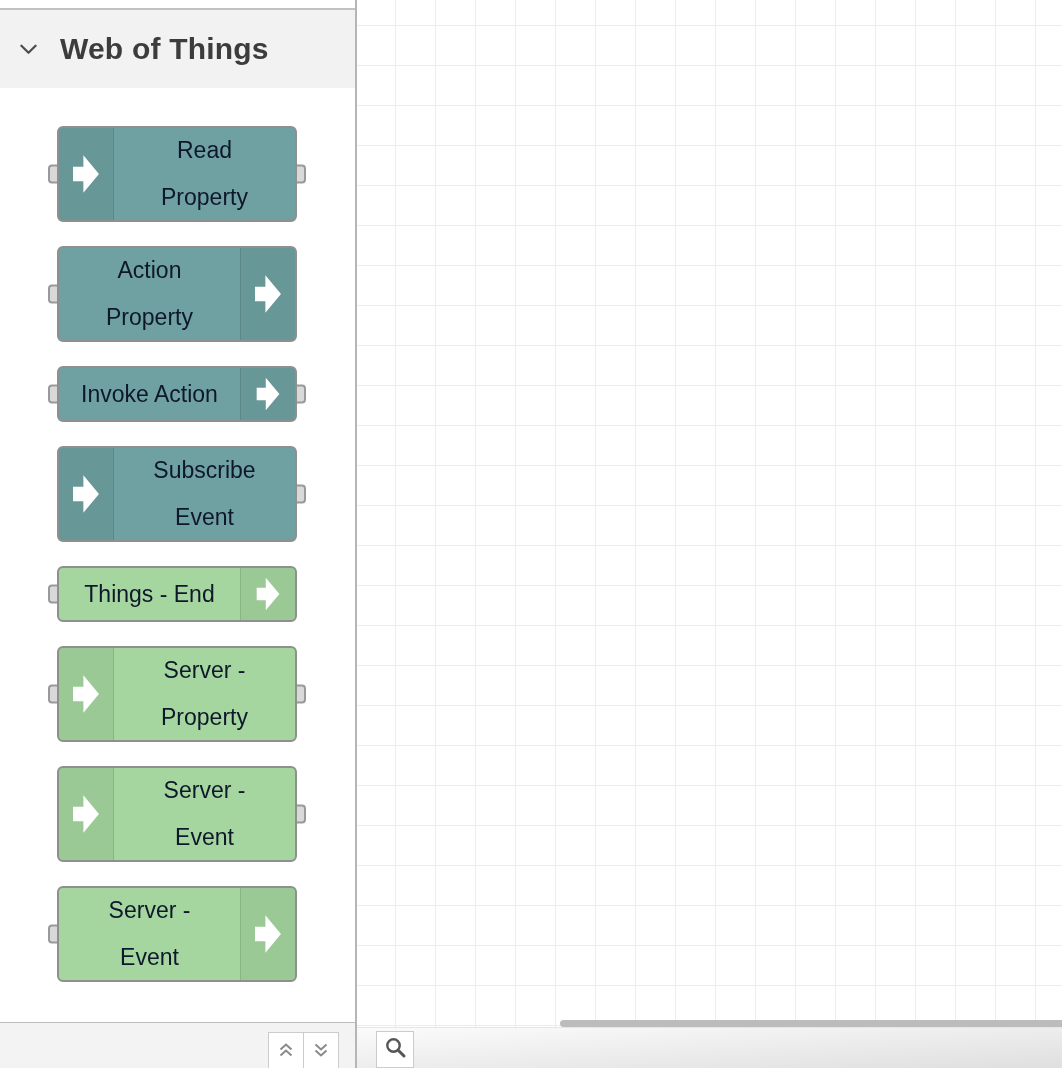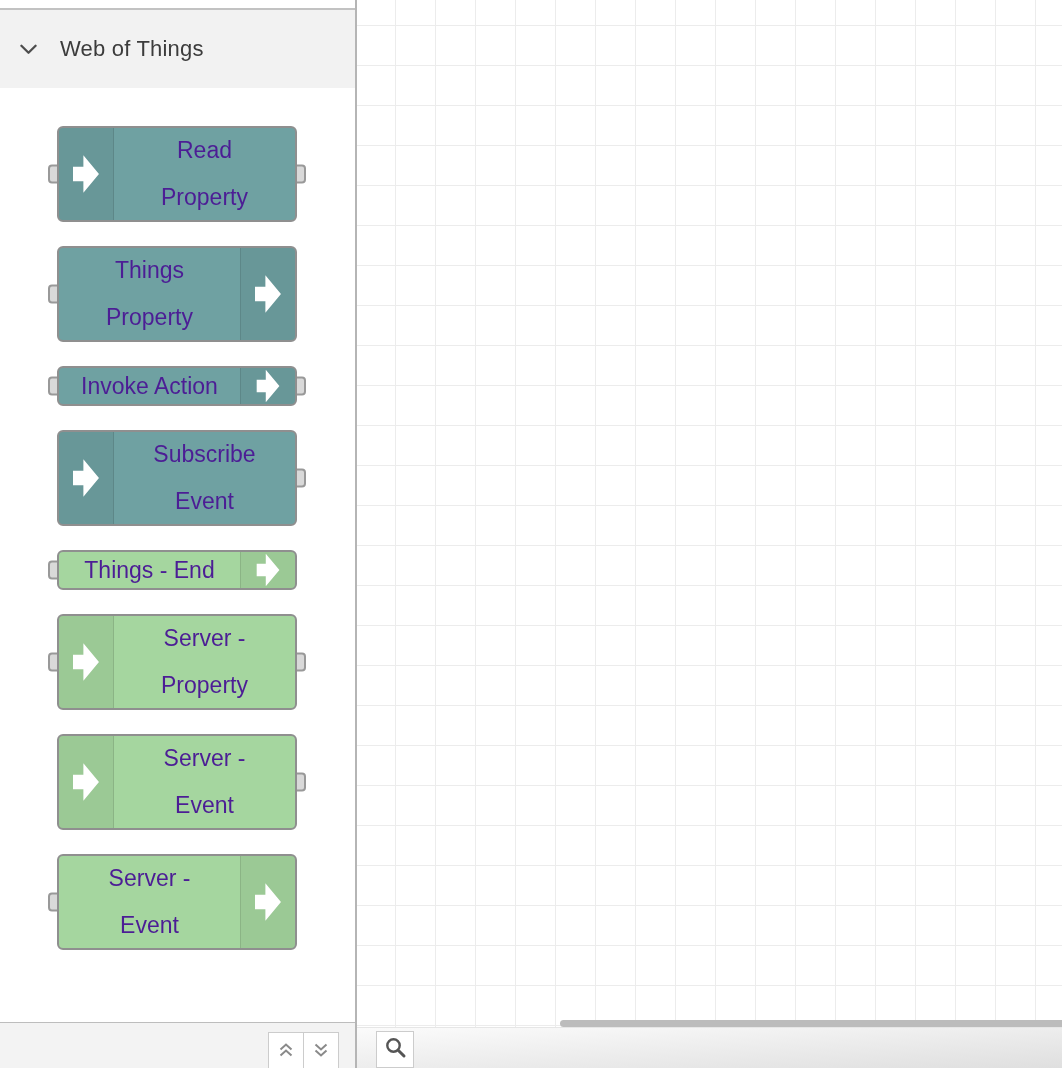--- a/index.html
+++ b/index.html
@@ -7,36 +7,36 @@
     font-family: "Liberation Sans", "DejaVu Sans", sans-serif; background: #fff; }
   #app { position: relative; width: 1062px; height: 1068px; background: #fff; }
 
   
   #palette { position: absolute; left: 0; top: 0; width: 355px; height: 1068px;
     background: #fff; overflow: hidden; }
   #palette-top-strip { height: 10px; background: #fff; border-bottom: 2px solid #c2c2c2; }
   #category-header { height: 78px; background: #f2f2f2; display: flex; align-items: center;
     cursor: pointer; }
   #category-chevron { margin-left: 20px; display: flex; align-items: center; }
-  #category-label { margin-left: 23px; font-size: 22px; font-weight: normal; color: #3c3c3c;
+  #category-label { margin-left: 23px; font-size: 30px; font-weight: bold; color: #3c3c3c;
     letter-spacing: 0.2px; }
   #palette-nodes { padding-top: 38px; }
 
   .node { position: relative; width: 240px; margin: 0 0 24px 57px; cursor: move; }
   .node.h2 { height: 96px; }
-  .node.h1 { height: 40px; padding-left: 41px; }
+  .node.h1 { height: 56px; padding-left: 41px; }
   .node-body { position: absolute; top: 0; left: 0; right: 0; bottom: 0;
     background: var(--c); border: 2px solid #8f8f8f; border-radius: 6px;
     display: flex; overflow: hidden; z-index: 1; }
   .icon-area { width: 55px; background: rgba(0,0,0,0.06); flex: none;
     display: flex; align-items: center; justify-content: center;
     border-right: 1px solid rgba(0,0,0,0.10); }
   .icon-right .icon-area { order: 2; border-right: none; border-left: 1px solid rgba(0,0,0,0.10); }
   .label-area { flex: 1; order: 1; display: flex; flex-direction: column;
-    align-items: center; justify-content: center; color: #4c1d95;
+    align-items: center; justify-content: center; color: #0f172a;
     font-size: 23px; line-height: 39px; white-space: nowrap; gap: 8px; }
   .arrow-svg { width: 27px; height: 46px; display: block; }
   .h1 .arrow-svg { height: 40px; }
   .port { position: absolute; width: 17px; height: 19px; background: #d9d9d9;
     border: 2px solid #999; border-radius: 4px; top: 50%; transform: translateY(-50%);
     z-index: 0; }
   .port.in { left: -9px; }
   .port.out { right: -9px; }
 
   
@@ -103,21 +103,21 @@
         </div>
         <div class="node h2 icon-right" style="--c: #6FA1A2;">
           <span class="port in"></span>
           <div class="node-body">
             <div class="icon-area">
               <svg class="arrow-svg" viewBox="0 0 26 44">
                 <path d="M0 15 H10 V4 L25 22 L10 40 V29 H0 Z" fill="#ffffff"></path>
               </svg>
             </div>
             <div class="label-area">
-              <div class="label-line">Things</div>
+              <div class="label-line">Action</div>
               <div class="label-line">Property</div>
             </div>
           </div>
         </div>
         <div class="node h1 icon-right" style="--c: #6FA1A2;">
           <span class="port in"></span>
           <span class="port out"></span>
           <div class="node-body">
             <div class="icon-area">
               <svg class="arrow-svg" viewBox="0 0 26 44">

